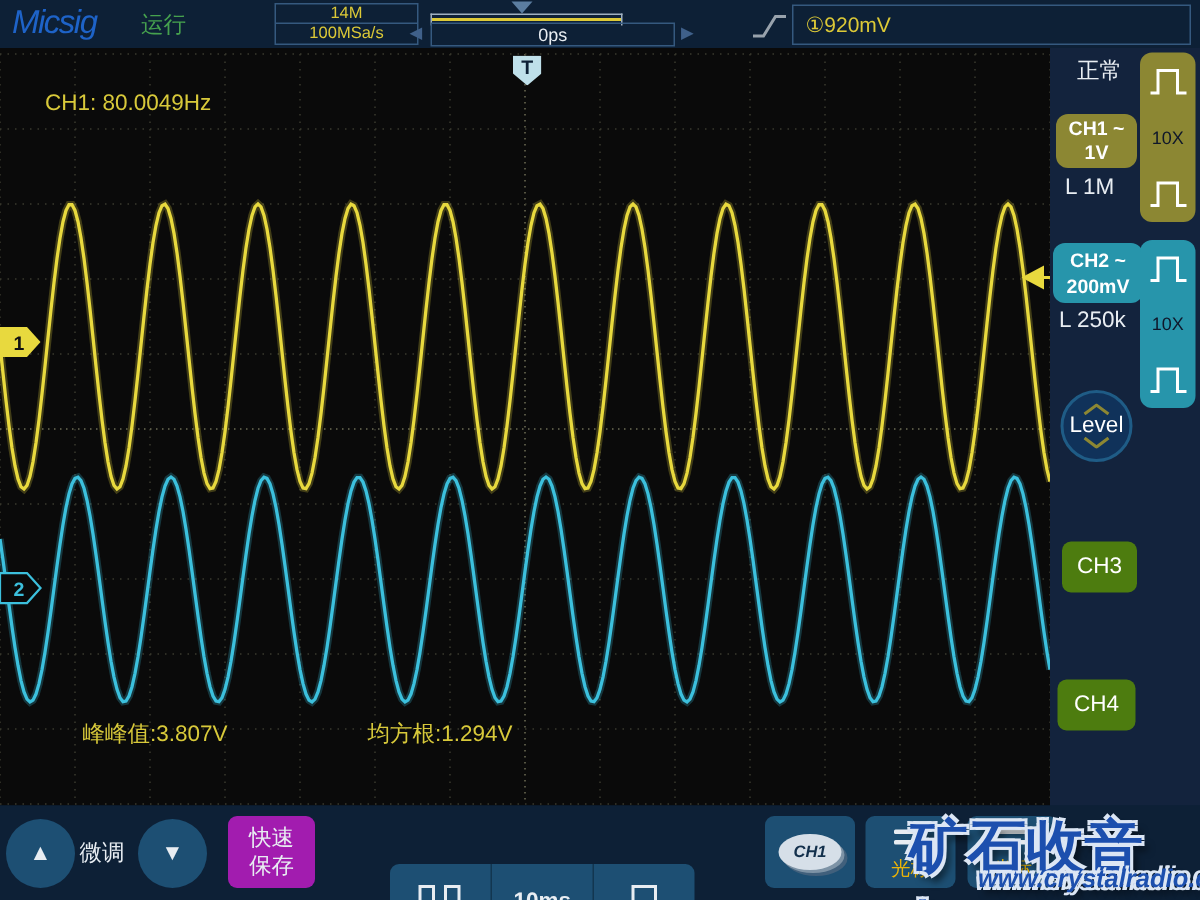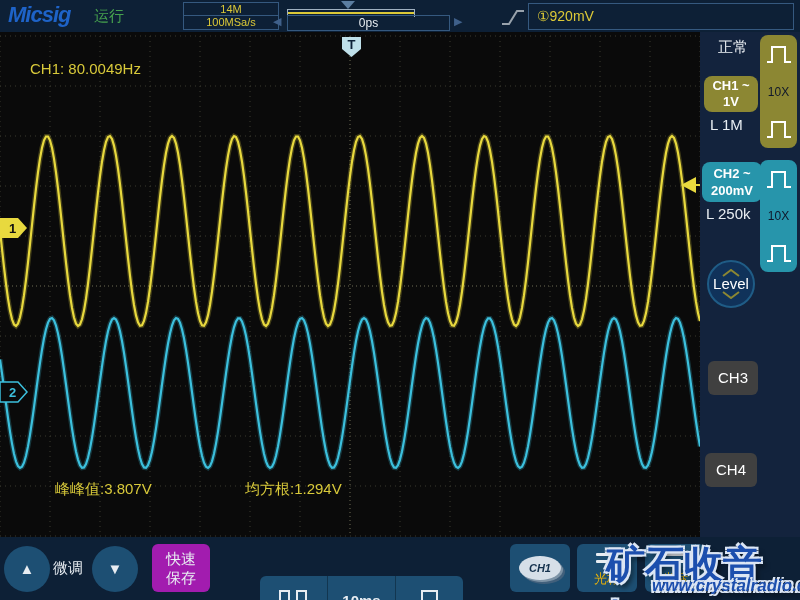--- a/index.html
+++ b/index.html
@@ -1,21 +1,21 @@
 <!DOCTYPE html>
 <html><head>
 <meta charset="utf-8">
 <style>
   * { margin:0; padding:0; box-sizing:border-box; }
   body { font-family:"Liberation Sans", sans-serif; background:#000; }
   .screen { position:relative; width:800px; height:600px; background:#0d2036; overflow:hidden; }
 
   
   .topbar { position:absolute; left:0; top:0; width:800px; height:32px; background:#0d2036; z-index:5; }
-  .logo { position:absolute; left:8px; top:2px; font-size:22px; font-weight:bold; font-style:italic; color:#1e63c8; letter-spacing:-1px; }
+  .logo { position:absolute; left:8px; top:2px; font-size:22px; font-weight:normal; font-style:italic; color:#1e63c8; letter-spacing:-1px; }
   .runstat { position:absolute; left:94px; top:7px; font-size:15px; color:#46a14e; }
   .membox { position:absolute; left:183px; top:2px; width:96px; height:28px; border:1px solid #35597f; }
   .membox div { height:13px; line-height:13px; text-align:center; font-size:11px; color:#dcc937; }
   .membox div:first-child { border-bottom:1px solid #35597f; }
   .hslider { position:absolute; left:287px; top:9px; width:128px; height:8px; border:1px solid #9fb0c0; border-bottom:none; }
   .hslider .fill { position:absolute; left:0; top:2px; width:100%; height:2px; background:#dcc937; }
   .tri-down { position:absolute; left:341px; top:1px; width:0; height:0; border-left:7px solid transparent; border-right:7px solid transparent; border-top:8px solid #5b7da0; }
   .navarrow { position:absolute; top:15px; font-size:11px; color:#3f608a; }
   .posbox { position:absolute; left:287px; top:15px; width:163px; height:16px; border:1px solid #35597f; text-align:center; font-size:12px; color:#e8edf2; line-height:14px; }
   .slope { position:absolute; left:500px; top:7px; }
@@ -39,21 +39,21 @@
   .tall2 { left:60px; top:128px; height:112px; background:#2795ab; }
   .tallbtn .probe { font-size:12px; color:#0f172a; }
   .chbtn { position:absolute; border-radius:8px; color:#ffffff; font-weight:bold; text-align:center; }
   .ch1btn { left:4px; top:44px; width:54px; height:36px; background:#8c8733; font-size:13px; padding-top:2px; line-height:16px; }
   .ch2btn { left:2px; top:130px; width:60px; height:40px; background:#2795ab; font-size:13px; padding-top:3px; line-height:17px; }
   .imped { position:absolute; font-size:15px; color:#e8edf2; }
   .imp1 { left:10px; top:84px; }
   .imp2 { left:6px; top:173px; }
   .levelbtn { position:absolute; left:7px; top:228px; width:48px; height:48px; border-radius:50%; background:#10325a; border:2px solid #1f5c86; display:flex; flex-direction:column; align-items:center; justify-content:center; }
   .levelbtn span { font-size:15px; color:#fff; line-height:14px; }
-  .sqbtn { position:absolute; border-radius:6px; background:#404040; color:#fff; font-size:15px; text-align:center; }
+  .sqbtn { position:absolute; border-radius:6px; background:#4d7c0f; color:#fff; font-size:15px; text-align:center; }
   .ch3btn { left:8px; top:329px; width:50px; height:34px; line-height:34px; }
   .ch4btn { left:5px; top:421px; width:52px; height:34px; line-height:34px; }
 
   
   .bottombar { position:absolute; left:0; top:537px; width:800px; height:63px; background:#0d2036; }
   .circbtn { position:absolute; top:9px; width:46px; height:46px; border-radius:50%; background:#1d4f73; color:#e8edf2; text-align:center; line-height:46px; font-size:15px; }
   .bup { left:4px; } .bdown { left:92px; }
   .finetune { position:absolute; left:53px; top:22px; font-size:15px; color:#e8edf2; }
   .qsave { position:absolute; left:152px; top:7px; width:58px; height:48px; border-radius:6px; background:#a21caf; display:flex; align-items:center; justify-content:center; }
   .qsave span { display:block; width:32px; font-size:15px; color:#e8edf2; line-height:19px; text-align:center; word-break:break-all; }

